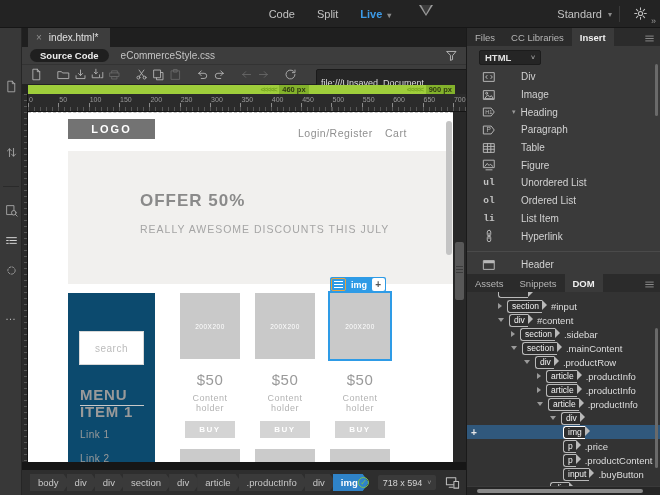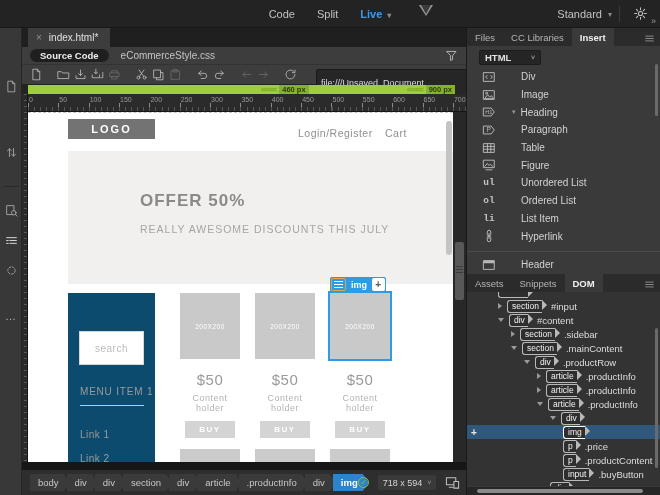--- a/index.html
+++ b/index.html
@@ -66,21 +66,21 @@
   .canvas{left:28px;top:112px;width:425px;height:350px;background:#ffffff;border-top:1px dashed #c4c4c4;overflow:hidden;letter-spacing:.5px;}
   .cv-logo{position:absolute;left:40px;top:6px;width:87px;height:20px;background:#737373;color:#fff;font-size:11px;font-weight:bold;letter-spacing:2px;display:flex;align-items:center;justify-content:center;}
   .cv-login{position:absolute;left:270px;top:14px;font-size:10.5px;color:#8f8f8f;}
   .cv-cart{position:absolute;left:357px;top:14px;font-size:10.5px;color:#8f8f8f;}
   .cv-offer{position:absolute;left:40px;top:38px;width:385px;height:133px;background:#f1f0ee;}
   .offer-title{position:absolute;left:72px;top:40px;font-size:17px;font-weight:bold;color:#8a8a8a;letter-spacing:1px;}
   .offer-sub{position:absolute;left:72px;top:72px;font-size:10.5px;color:#a5a5a5;letter-spacing:1px;}
   .cv-content{position:absolute;left:0;top:180px;width:425px;height:170px;}
   .cv-sidebar{position:absolute;left:40px;top:0;width:87px;height:170px;background:#0c4a6e;}
   .sb-search{position:absolute;left:11px;top:38px;width:65px;height:34px;background:#fff;border:1px solid #d8d8d8;display:flex;align-items:center;justify-content:center;font-size:10px;color:#bcbcbc;}
-  .sb-menu{position:absolute;left:12px;top:93px;font-size:10px;font-weight:normal;color:#9a9a9a;letter-spacing:.8px;}
+  .sb-menu{position:absolute;left:12px;top:93px;font-size:15px;font-weight:bold;color:#9a9a9a;letter-spacing:.8px;}
   .sb-rule{position:absolute;left:12px;top:112px;width:64px;height:1px;background:#c9c9c9;}
   .sb-link{position:absolute;left:12px;font-size:10px;color:#9a9a9a;}
   .product-card{position:absolute;top:0;width:60px;}
   .ph-image{position:relative;width:60px;height:66px;background:#c9c9c9;display:flex;align-items:center;justify-content:center;color:#fff;font-size:6.5px;letter-spacing:.5px;}
   .product-card.selected .ph-image{outline:2px solid #2e9be6;}
   .p-price{margin-top:12px;text-align:center;font-size:15px;color:#9a9a9a;}
   .p-content{margin-top:5px;text-align:center;font-size:9px;color:#b3b3b3;}
   .p-buy{margin:8px auto 0;width:50px;height:17px;background:#d4d4d4;color:#fff;font-size:8px;font-weight:bold;letter-spacing:1.5px;display:flex;align-items:center;justify-content:center;}
   .p-next{position:absolute;top:156px;width:60px;height:14px;background:#cbcbcb;}
   .hud{position:absolute;top:-16px;left:0;height:15px;background:#2e9be6;border-radius:2px;display:flex;align-items:center;padding:1px;gap:1px;z-index:5;}

